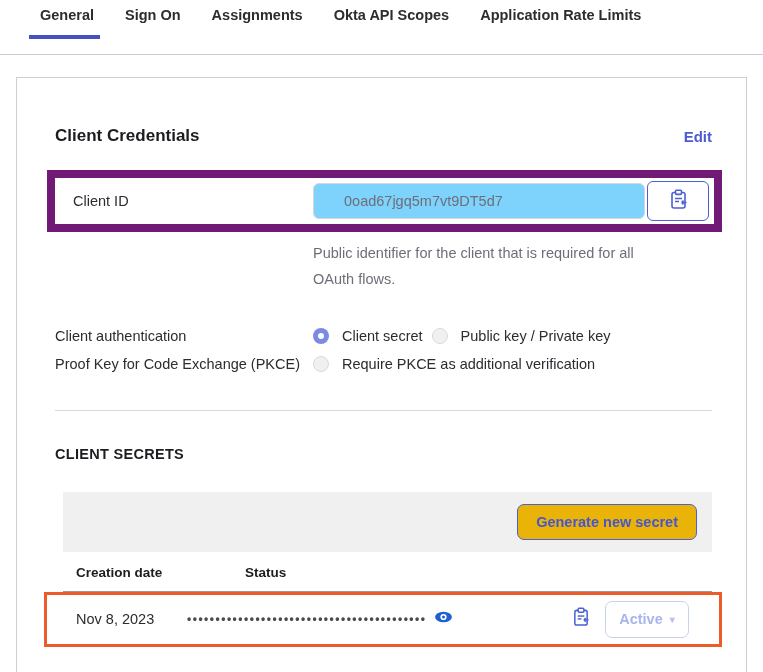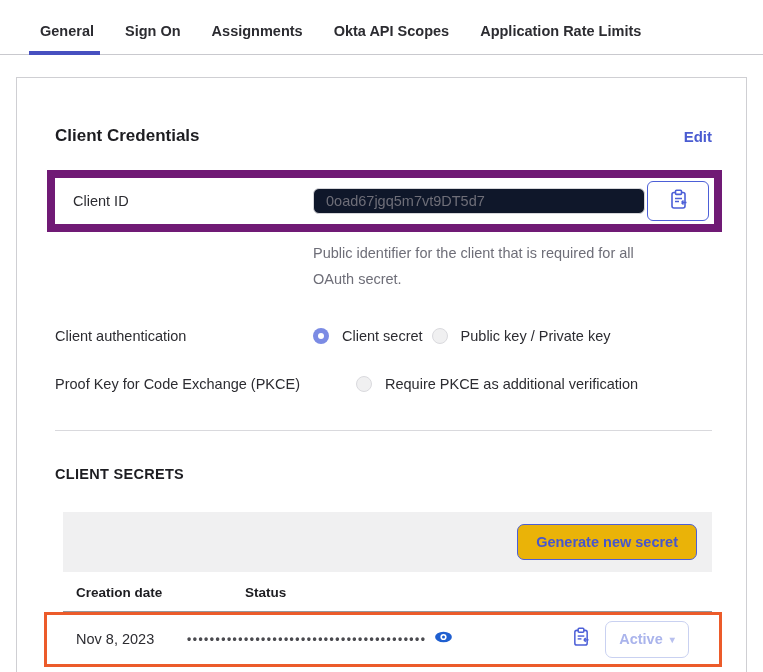--- a/index.html
+++ b/index.html
@@ -5,21 +5,21 @@
   * { box-sizing: border-box; }
   html,body { margin:0; padding:0; }
   body {
     width:763px; height:672px; overflow:hidden;
     background:#ffffff; color:#1d1d21;
     font-family:"Liberation Sans", sans-serif;
   }
   
   .tabbar {
     display:flex; align-items:flex-end; gap:31px;
-    padding:0 0 0 40px; height:55px;
+    padding:0 0 16px 40px; height:55px;
     border-bottom:1px solid #c9c9ce;
   }
   .tab {
     font-size:14.5px; font-weight:700; color:#2c2c31;
     padding-bottom:15px; position:relative; cursor:pointer; white-space:nowrap;
   }
   .tab.active::after {
     content:""; position:absolute; left:-11px; right:-6px; bottom:-1px;
     height:4px; background:#4750c0;
   }
@@ -46,23 +46,23 @@
     border:3px solid #ec5b2a;
     padding:6px 9px 6px 29px;
     display:flex; align-items:center;
   }
   
   .field-row { display:flex; align-items:center; }
   .field-label { width:258px; flex:none; font-size:14.5px; color:#2c2c31; }
   .hl1 .field-label { width:240px; }
   .input-wrap { flex:1; display:flex; align-items:center; }
   .ro-input {
-    flex:1; height:26px; display:flex; align-items:center;
-    background:#0f172a; border:1px solid #d6d6da; border-radius:6px;
-    padding:0 12px; font-size:14.5px; color:#6e6e78;
+    flex:1; height:36px; display:flex; align-items:center;
+    background:#7dd3fc; border:1px solid #d6d6da; border-radius:6px;
+    padding:0 30px; font-size:14.5px; color:#6e6e78;
   }
   .copy-btn {
     width:62px; height:40px; margin-left:2px; flex:none;
     background:#fff; border:1px solid #4c5fd7; border-radius:6px;
     display:flex; align-items:center; justify-content:center; cursor:pointer;
   }
   .helper {
     margin:9px 0 0 258px; width:352px;
     font-size:14.5px; line-height:1.78; color:#6e6e78;
   }
@@ -74,21 +74,21 @@
   }
   .radio.selected { background:#7b8be4; }
   .radio.selected::after {
     content:""; position:absolute; left:5px; top:5px; width:6px; height:6px;
     border-radius:50%; background:#fff;
   }
   .radio.unselected, .checkbox {
     background:#f0f0f1; border:1px solid #dadade;
     width:16px; height:16px; border-radius:50%; flex:none; cursor:pointer;
   }
-  .row-pkce { margin-top:32px; align-items:flex-start;gap:43px; }
+  .row-pkce { margin-top:12px; align-items:flex-start; }
   .divider { border:none; border-top:1px solid #d9d9dd; margin:38px 0 0 0; }
   .subheading { margin-top:35px; font-size:14.5px; font-weight:700; letter-spacing:0.3px; color:#1d1d21; }
   
   .secrets-box { margin-left:8px; margin-top:30px; }
   .panel {
     background:#f0f0f1; padding:12px 15px; display:flex; justify-content:flex-end;
   }
   .gen-btn {
     background:#eab308; border:1px solid #4c5fd7; border-radius:7px;
     color:#4656cd; font-weight:700; font-size:14.5px;
@@ -150,21 +150,21 @@
               <line x1="6" y1="9.5" x2="13" y2="9.5" stroke="#4c5fd7" stroke-width="1.5"></line>
               <line x1="6" y1="12.5" x2="10" y2="12.5" stroke="#4c5fd7" stroke-width="1.5"></line>
               <path d="M17.5 13.5 h-5 m0 0 l2 -2 m-2 2 l2 2" fill="none" stroke="#4c5fd7" stroke-width="1.5"></path>
             </svg>
           </span>
         </div>
       </div>
     </div>
   </div>
 
-  <div class="helper">Public identifier for the client that is required for all OAuth secret.</div>
+  <div class="helper">Public identifier for the client that is required for all OAuth flows.</div>
 
   <div class="field-row row-auth">
     <div class="field-label">Client authentication</div>
     <div class="options">
       <div class="option">
         <span class="radio selected"></span>
         <span>Client secret</span>
       </div>
       <div class="option">
         <span class="radio unselected"></span>

